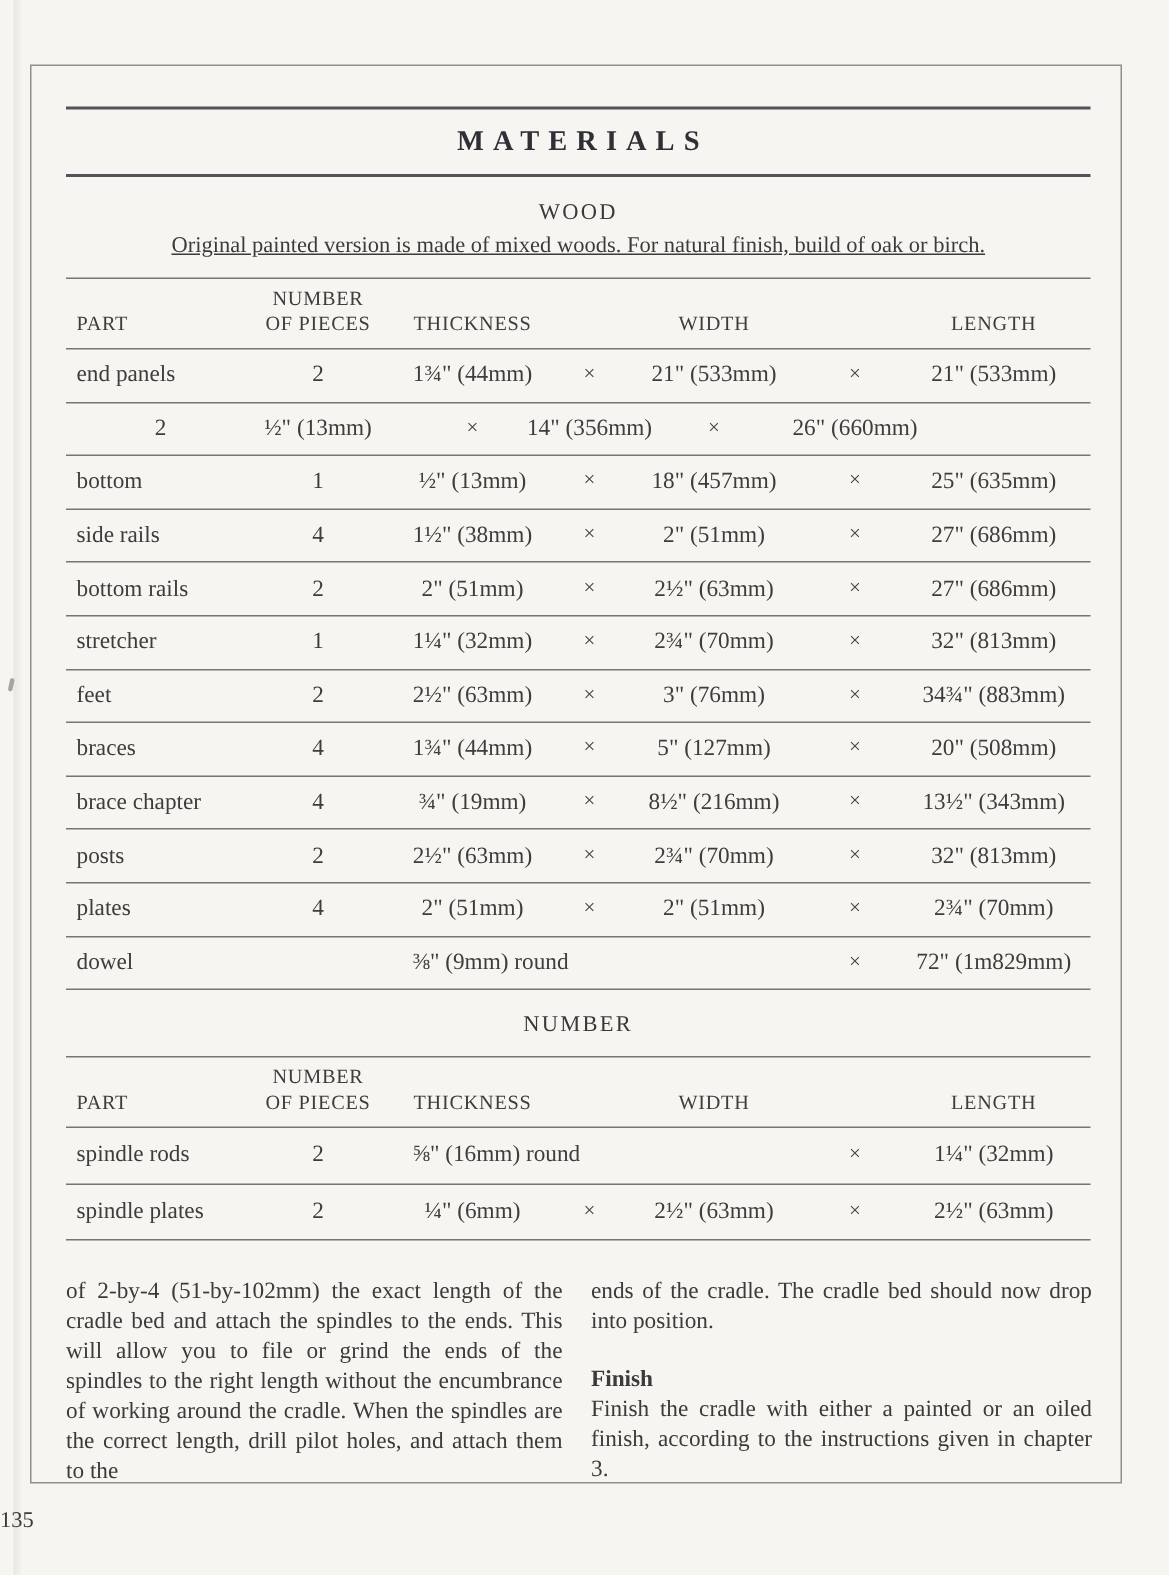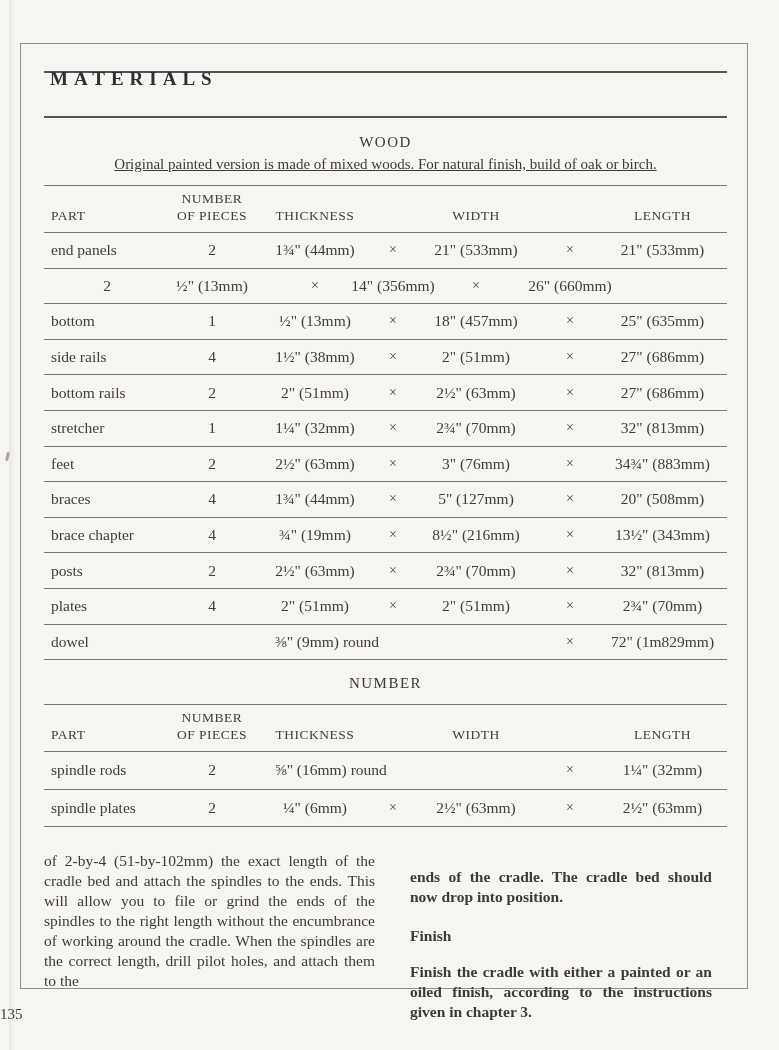--- a/index.html
+++ b/index.html
@@ -25,22 +25,22 @@
     position:absolute;left:20px;top:43px;width:728px;height:946px;
     border:1.5px solid #918f8a;box-sizing:border-box;
     background:transparent;
   }
 
   .rule{position:absolute;left:44px;width:683px;height:2px;background:#54535a;}
   .rule-a{top:71px;}
   .rule-b{top:116px;}
 
   .title{
-    position:absolute;left:44px;top:68px;width:683px;margin:0;
-    font-size:19px;font-weight:700;
+    position:absolute;left:44px;top:84px;width:683px;margin:0;
+    text-align:center;font-size:19px;font-weight:700;
     letter-spacing:6px;text-indent:6px;color:#302f35;
   }
 
   .sec-head{
     position:absolute;left:44px;width:683px;text-align:center;
     font-size:15px;letter-spacing:1.5px;color:#3a3938;
   }
   .wood-head{top:134px;}
   .metal-head{top:675px;}
 
@@ -83,21 +83,21 @@
   .cell.c-part{justify-content:flex-start;padding-left:7px;}
   .cell.c-x{font-size:14px;color:#454442;}
   .cell.c-span{grid-column:3 / span 3;justify-content:flex-start;padding-left:21px;}
 
   .col-text{
     position:absolute;top:851px;
     font-size:15.5px;line-height:20px;text-align:justify;color:#3c3b39;
   }
   .col-left{left:44px;width:331px;}
   .col-right{left:394px;width:334px;}
-  .col-right p{margin:16px;font-weight:bold;}
+  .col-right p{margin:0;}
   .finish-head{font-weight:700;margin-top:19px !important;}
 
   .page-num{
     position:absolute;left:0;top:1006px;width:664px;
     text-align:left;font-size:15px;color:#3c3b39;
   }
 </style>
 </head>
 <body>
 

